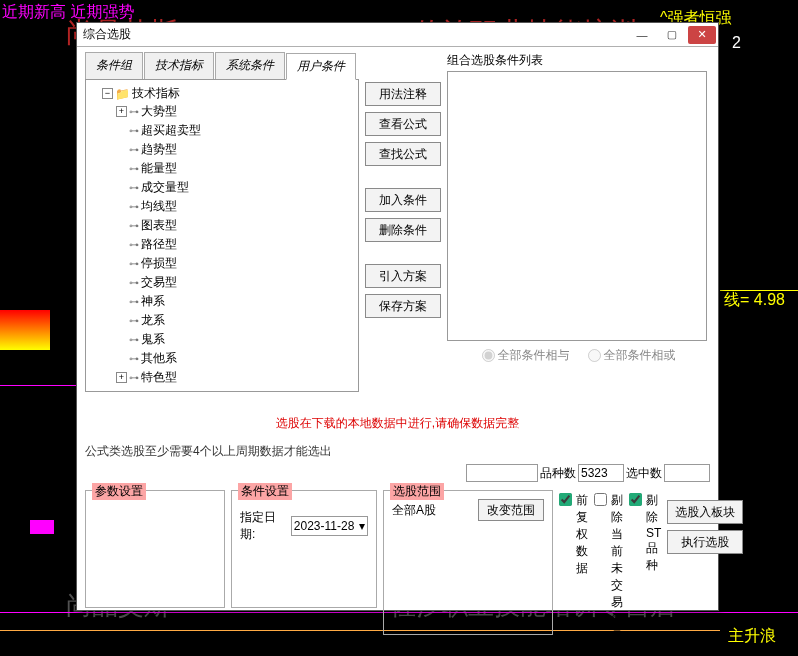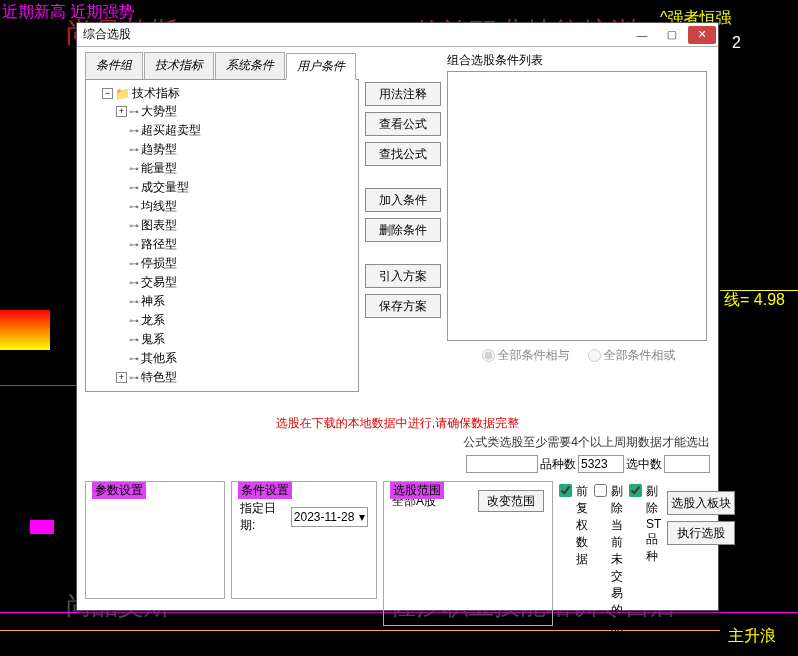--- a/index.html
+++ b/index.html
@@ -40,41 +40,41 @@
 .btn { height: 24px; border: 1px solid #8a8a8a; background: #f3f3f3; cursor: pointer; display: flex; align-items: center; justify-content: center; }
 .btns-col .spacer { height: 10px; }
 
 .cond-col { flex: 1; }
 .cond-label { margin-bottom: 2px; }
 .cond-list { width: 260px; height: 270px; border: 1px solid #999; background: #fff; }
 .radio-row { display: flex; gap: 18px; justify-content: center; margin-top: 6px; color: #888; }
 .radio-row label { display: flex; align-items: center; gap: 3px; }
 
 .red-msg { color: #d00; text-align: center; margin-top: 23px; font-size: 12px; }
-.gray-msg { color: #333; text-align: right; margin-top: 2px; font-size: 12px; }
+.gray-msg { color: #333; text-align: left; margin-top: 11px; font-size: 12px; }
 .count-row { display: flex; align-items: center; justify-content: flex-end; gap: 2px; margin-top: 4px; }
 .count-row input { width: 46px; height: 18px; border: 1px solid #999; padding: 0 2px; }
 .count-row .wide { width: 72px; }
 
 .row2 { display: flex; gap: 6px; margin-top: 8px; }
 .fieldset { border: 1px solid #aaa; padding: 8px 8px; position: relative; }
-.fieldset .legend { position: absolute; top: -8px; left: 6px; background: #d946ef; padding: 0 3px; margin-top: 8px; }
+.fieldset .legend { position: absolute; top: -8px; left: 6px; background: #fca5a5; padding: 0 3px; }
 .fs-param { width: 140px; height: 118px; }
 .fs-cond { width: 146px; height: 118px; }
 .fs-cond .inner { display: flex; align-items: center; gap: 4px; margin-top: 10px; }
 .date-input { width: 84px; height: 20px; border: 1px solid #999; padding: 0 2px; display: flex; align-items: center; justify-content: space-between; }
 .fs-range { width: 170px; height: 145px; }
 .fs-range .rng-row { display: flex; justify-content: space-between; align-items: center; margin-top: 0; }
 .sm-btn { height: 22px; padding: 0 8px; border: 1px solid #8a8a8a; background: #f3f3f3; cursor: pointer; display: inline-flex; align-items: center; }
 
 .chk-col { width: 130px; display: flex; gap: 6px; padding-top: 2px; }
 .chk-col label { display: flex; align-items: flex-start; gap: 4px; }
 .chk-col input { margin-top: 1px; accent-color: #2a7; }
 .act-btns { display: flex; flex-direction: column; gap: 6px; margin-top: 8px; align-items: flex-end; }
-.act-btns .btn { width: 68px; }
+.act-btns .btn { width: 76px; }
 
 .bottom-row { display: flex; align-items: center; justify-content: flex-end; gap: 6px; margin-top: 10px; }
 .select { height: 22px; border: 1px solid #999; width: 110px; padding: 0 4px; display: flex; align-items: center; justify-content: space-between; }
 </style>
 </head>
 <body>
 
 <div class="bg-text" style="left:2px; top:2px;">近期新高 近期强势</div>
 <div class="bg-text yellow" style="left:660px; top:8px;">^强者恒强</div>
 <div class="bg-text" style="color:#fff; left:732px; top:34px;">2</div>

